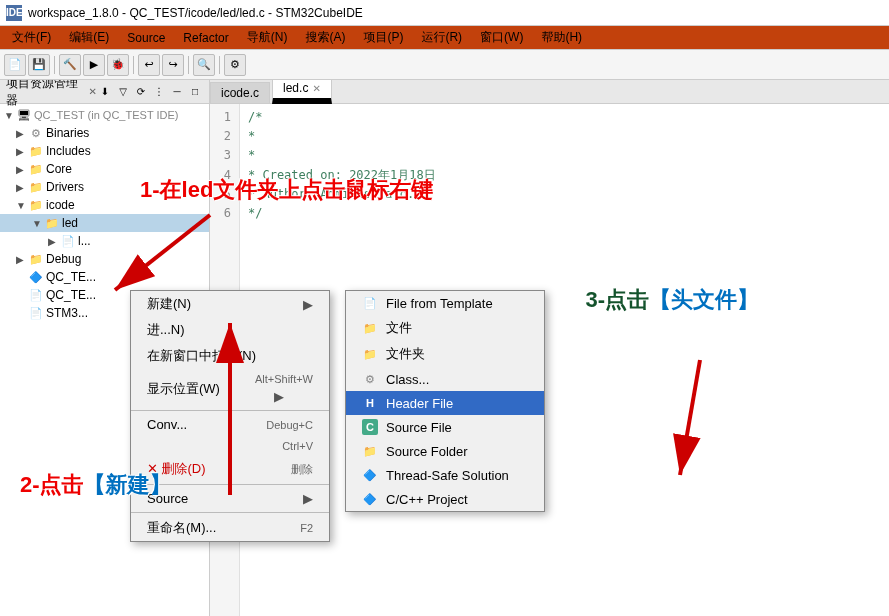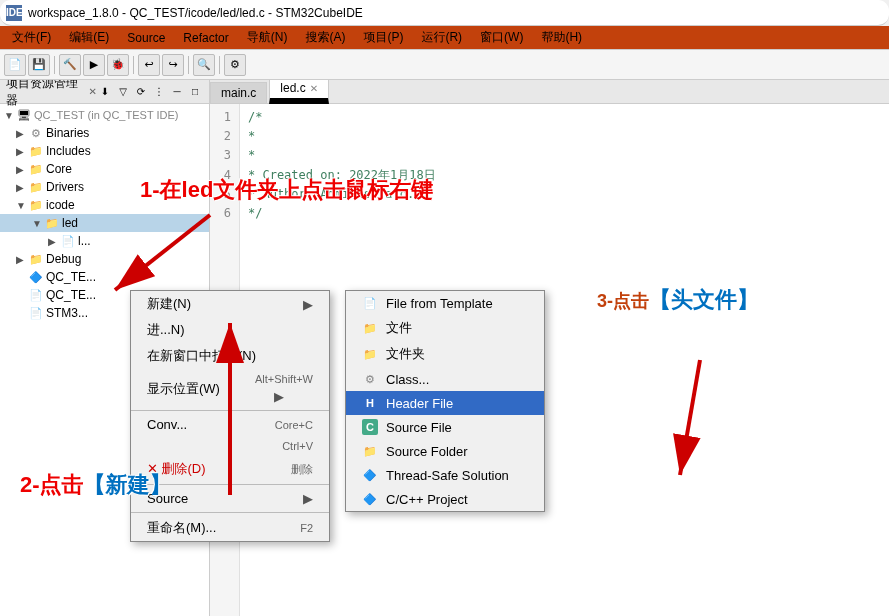--- a/index.html
+++ b/index.html
@@ -16,21 +16,20 @@
     
     .title-bar {
       background: #fff;
       border-bottom: 1px solid #ccc;
       padding: 1px 6px;
       font-size: 12px;
       display: flex;
       align-items: center;
       gap: 6px;
       height: 26px;
-      border-radius: 11px;
     }
     .title-bar-icon {
       width: 16px; height: 16px;
       background: #4a6fa5;
       display: inline-block;
       font-size: 10px;
       color: white;
       text-align: center;
       line-height: 16px;
       font-weight: bold;
@@ -415,21 +414,21 @@
         <span class="tree-icon" style="color:#888;">📄</span>
         <span class="tree-label">STM3...</span>
       </div>
 
     </div>
   </div>
 
   <div class="right-panel">
     <div class="editor-tabs">
       <div class="editor-tab">
-        <span>main.c</span>
+        <span>icode.c</span>
       </div>
       <div class="editor-tab active">
         <span>led.c</span>
         <span class="tab-close">✕</span>
       </div>
     </div>
     <div class="editor-content">
       <div class="line-numbers">
         <div>1</div>
         <div>2</div>
@@ -465,21 +464,21 @@
   <div class="ctx-item">
     <span>显示位置(W)</span>
     <span style="display:flex;gap:4px;align-items:center;flex-direction:column;">
       <span class="shortcut">Alt+Shift+W</span>
       <span class="arrow-right">▶</span>
     </span>
   </div>
   <div class="ctx-sep"></div>
   <div class="ctx-item">
     <span>Conv...</span>
-    <span class="shortcut">Core+C</span>
+    <span class="shortcut">Debug+C</span>
   </div>
   <div class="ctx-item">
     <span></span>
     <span class="shortcut">Ctrl+V</span>
   </div>
   <div class="ctx-item ctx-item-red">
     <span>✕ 删除(D)</span>
     <span class="shortcut ctx-item-red">删除</span>
   </div>
   <div class="ctx-sep"></div>
@@ -535,21 +534,21 @@
 
 <div style="position:absolute;top:175px;left:140px;z-index:110;pointer-events:none;">
   <span style="font-size:22px;font-weight:bold;color:#e00;text-shadow:1px 1px 0 #fff,-1px -1px 0 #fff;">1-在led文件夹上点击鼠标右键</span>
 </div>
 
 <div style="position:absolute;top:470px;left:20px;z-index:110;pointer-events:none;">
   <span style="font-size:22px;font-weight:bold;color:#e00;text-shadow:1px 1px 0 #fff,-1px -1px 0 #fff;">2-点击</span><span style="font-size:22px;font-weight:bold;color:#0070c0;text-shadow:1px 1px 0 #fff,-1px -1px 0 #fff;">【新建】</span>
 </div>
 
 <div style="position:absolute;top:285px;right:130px;z-index:110;pointer-events:none;">
-  <span style="font-size:18px;font-weight:bold;color:#c2410c;text-shadow:1px 1px 0 #fff,-1px -1px 0 #fff;">3-点击</span><span style="font-size:22px;font-weight:bold;color:#0070c0;text-shadow:1px 1px 0 #fff,-1px -1px 0 #fff;">【头文件】</span>
+  <span style="font-size:22px;font-weight:bold;color:#14532d;text-shadow:1px 1px 0 #fff,-1px -1px 0 #fff;">3-点击</span><span style="font-size:22px;font-weight:bold;color:#0070c0;text-shadow:1px 1px 0 #fff,-1px -1px 0 #fff;">【头文件】</span>
 </div>
 
 <svg class="arrows-overlay">
 
   <defs>
     <marker id="arrowhead1" markerWidth="10" markerHeight="7" refX="10" refY="3.5" orient="auto">
       <polygon points="0 0, 10 3.5, 0 7" fill="#cc0000"></polygon>
     </marker>
     <marker id="arrowhead2" markerWidth="10" markerHeight="7" refX="10" refY="3.5" orient="auto">
       <polygon points="0 0, 10 3.5, 0 7" fill="#cc0000"></polygon>

